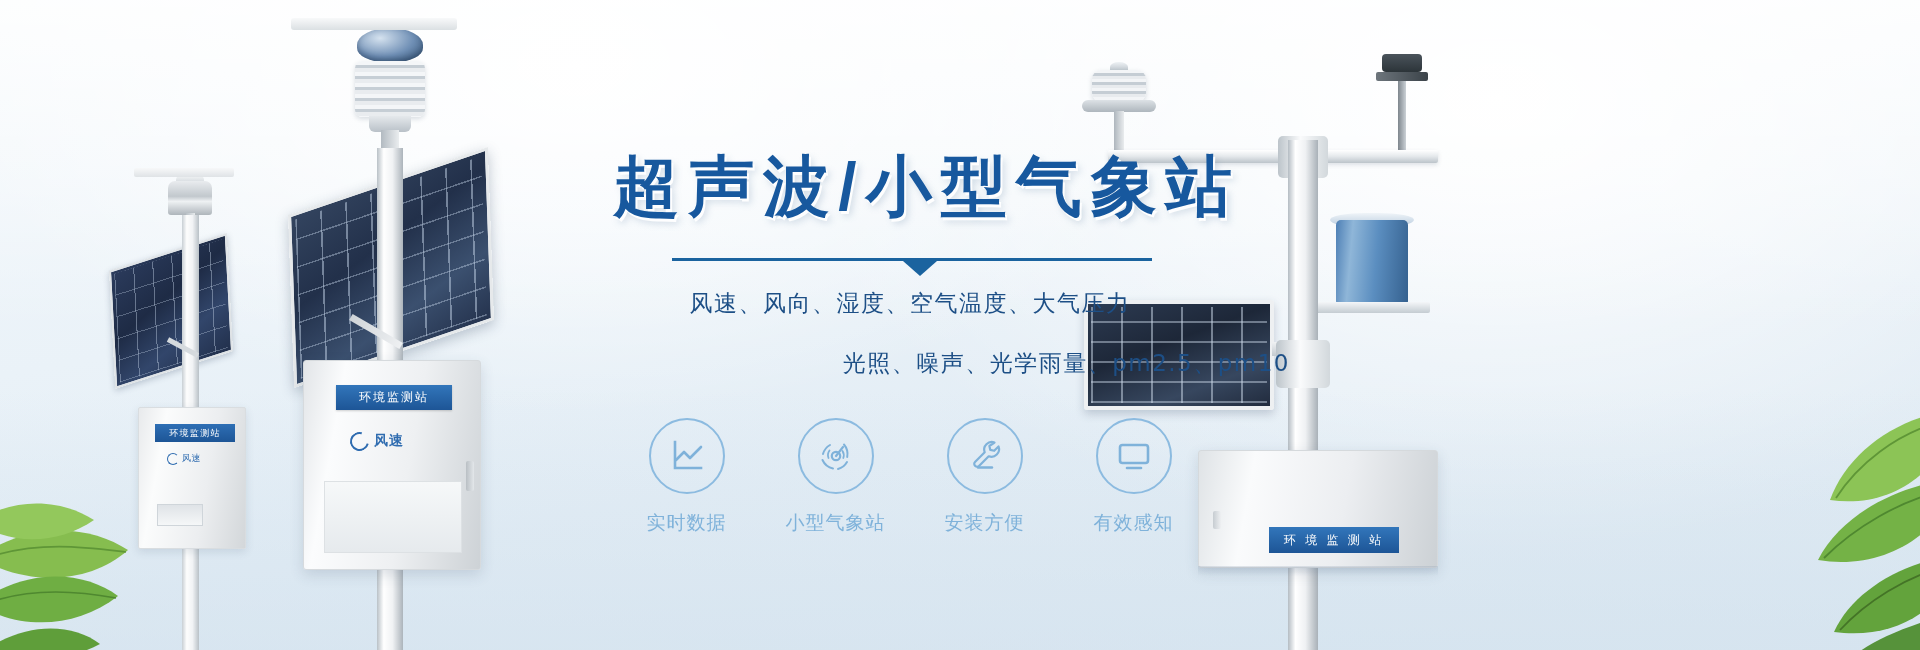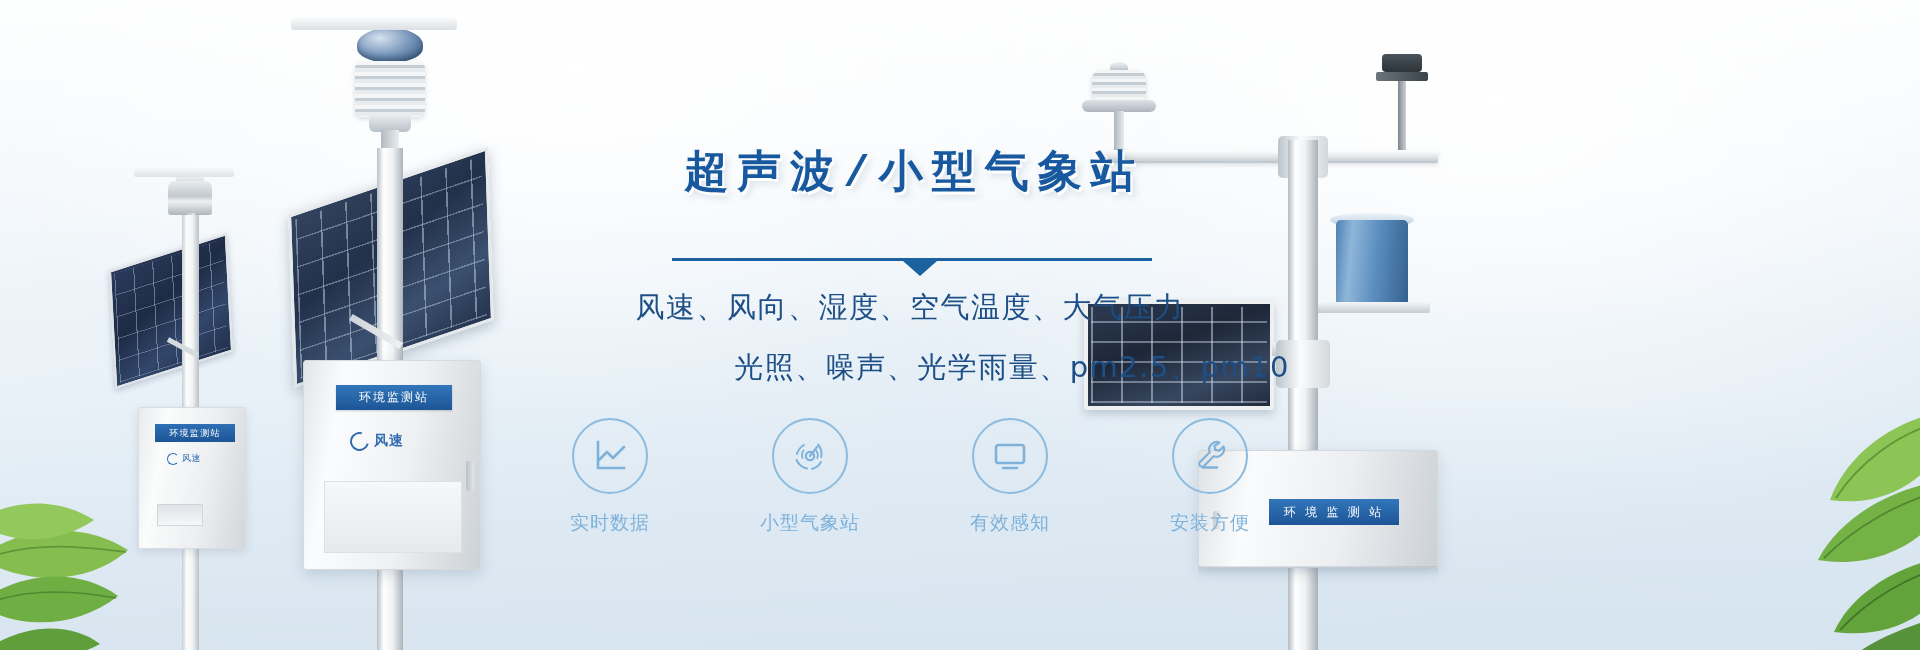--- a/index.html
+++ b/index.html
@@ -279,45 +279,45 @@
     position:absolute; left:138px; top:400px; width:240px; height:118px;
     background: linear-gradient(100deg,#dfe3e6 0%,#fafbfc 22%,#eceef1 60%,#ccd1d5 100%);
     border:1px solid #d5d9dc; border-radius:3px;
     box-shadow:0 5px 14px rgba(55,75,100,.15);
   }
   #pole3 .cabshadow{
     position:absolute; left:138px; top:516px; width:240px; height:10px;
     background:linear-gradient(180deg,rgba(120,140,165,.22),rgba(120,140,165,0));
   }
   #pole3 .tag {
-    position:absolute; left:70px; top:48px; width:130px; height:26px;
+    position:absolute; left:70px; top:76px; width:130px; height:26px;
     background:linear-gradient(180deg,#3276bb,#1d5596);
     display:flex; align-items:center; justify-content:center;
     color:#fff; font-size:12px; letter-spacing:3px;
   }
   #pole3 .knob{
     position:absolute; left:14px; top:60px; width:8px; height:18px;
     background:linear-gradient(90deg,#c6ccd1,#eef0f2); border-radius:2px;
   }
 
   
   .leaf { position:absolute; pointer-events:none; }
   #leafL { left:0px; top:400px; width:200px; height:250px; }
   #leafR { left:1700px; top:360px; width:230px; height:290px; }
 
   
   #content {
     position:absolute; left:530px; top:0; width:760px; height:650px;
     text-align:center;
   }
   #headline {
-    position:absolute; left:4px; top:142px; width:760px;
-    font-family:Liberation Mono, monospace;
+    position:absolute; left:17px; top:142px; width:760px;
+    font-family:Liberation Sans, sans-serif;
     font-weight:bold;
-    font-size:44px;
+    font-size:66px;
     letter-spacing:9px;
     color:#17589e;
     text-shadow: 2px 3px 0 rgba(255,255,255,.95), 4px 5px 7px rgba(120,150,180,.30);
     white-space:nowrap;
   }
   #divider {
     position:absolute; left:142px; top:258px; width:480px; height:14px;
   }
   #divider .line {
     position:absolute; left:0; top:0; width:480px; height:3px;
@@ -326,32 +326,32 @@
   #divider .tri {
     position:absolute; left:231px; top:3px;
     width:0;height:0;
     border-left:17px solid transparent;
     border-right:17px solid transparent;
     border-top:15px solid #1a639f;
   }
   .subline {
     position:absolute; left:0; width:760px;
     font-family:"DejaVu Sans","Liberation Sans",sans-serif;
-    font-size:29px;
+    font-size:23px;
     color:#1d4f86;
     letter-spacing:1.5px;
     white-space:nowrap;
   }
   #sub1 { top:288px; }
   #sub2 { top:348px;text-align:right; }
 
   
   #features {
     position:absolute; left:24px; top:418px; width:712px;
-    display:flex; justify-content:space-between; gap:37px;
+    display:flex; justify-content:center; gap:37px;
   }
   .feature { width:112px; text-align:center; }
   .feature .circle {
     width:76px; height:76px; margin:0 auto;
     border:2px solid #8cbbe0; border-radius:50%;
     display:flex; align-items:center; justify-content:center;
   }
   .feature .flabel {
     margin-top:16px;
     font-family:"DejaVu Sans","Liberation Sans",sans-serif;
@@ -493,33 +493,33 @@
               <path d="M14.5 24 a8 8 0 0 1 1 -7.5" stroke-width="1.8"></path>
             </g>
           </svg>
         </div>
         <div class="flabel">小型气象站</div>
       </div>
 
       <div class="feature">
         <div class="circle">
           <svg width="44" height="44" viewBox="0 0 44 44">
+            <path d="M31.5 8.5 a7.6 7.6 0 0 0 -9.8 9.8 L12 28 a2.6 2.6 0 0 0 0 3.7 l0.3 0.3 a2.6 2.6 0 0 0 3.7 0 l9.7 -9.7 a7.6 7.6 0 0 0 9.8 -9.8 l-4.3 4.3 -3.9 -0.9 -0.9 -3.9 Z" stroke="#7fb2da" stroke-width="2.2" fill="none" stroke-linejoin="round"></path>
+            <path d="M15 33.5 L29 33.5" stroke="#7fb2da" stroke-width="2.4" stroke-linecap="round"></path>
+          </svg>
+        </div>
+        <div class="flabel">安装方便</div>
+      </div>
+
+      <div class="feature">
+        <div class="circle">
+          <svg width="44" height="44" viewBox="0 0 44 44">
             <rect x="8" y="11" width="28" height="18" rx="2.5" stroke="#7fb2da" stroke-width="2.6" fill="none"></rect>
             <path d="M15 34 L29 34" stroke="#7fb2da" stroke-width="2.6" stroke-linecap="round"></path>
           </svg>
         </div>
         <div class="flabel">有效感知</div>
       </div>
 
-      <div class="feature">
-        <div class="circle">
-          <svg width="44" height="44" viewBox="0 0 44 44">
-            <path d="M31.5 8.5 a7.6 7.6 0 0 0 -9.8 9.8 L12 28 a2.6 2.6 0 0 0 0 3.7 l0.3 0.3 a2.6 2.6 0 0 0 3.7 0 l9.7 -9.7 a7.6 7.6 0 0 0 9.8 -9.8 l-4.3 4.3 -3.9 -0.9 -0.9 -3.9 Z" stroke="#7fb2da" stroke-width="2.2" fill="none" stroke-linejoin="round"></path>
-            <path d="M15 33.5 L29 33.5" stroke="#7fb2da" stroke-width="2.4" stroke-linecap="round"></path>
-          </svg>
-        </div>
-        <div class="flabel">安装方便</div>
-      </div>
-
     </div>
   </div>
 
 </div>
 
 </body></html>

